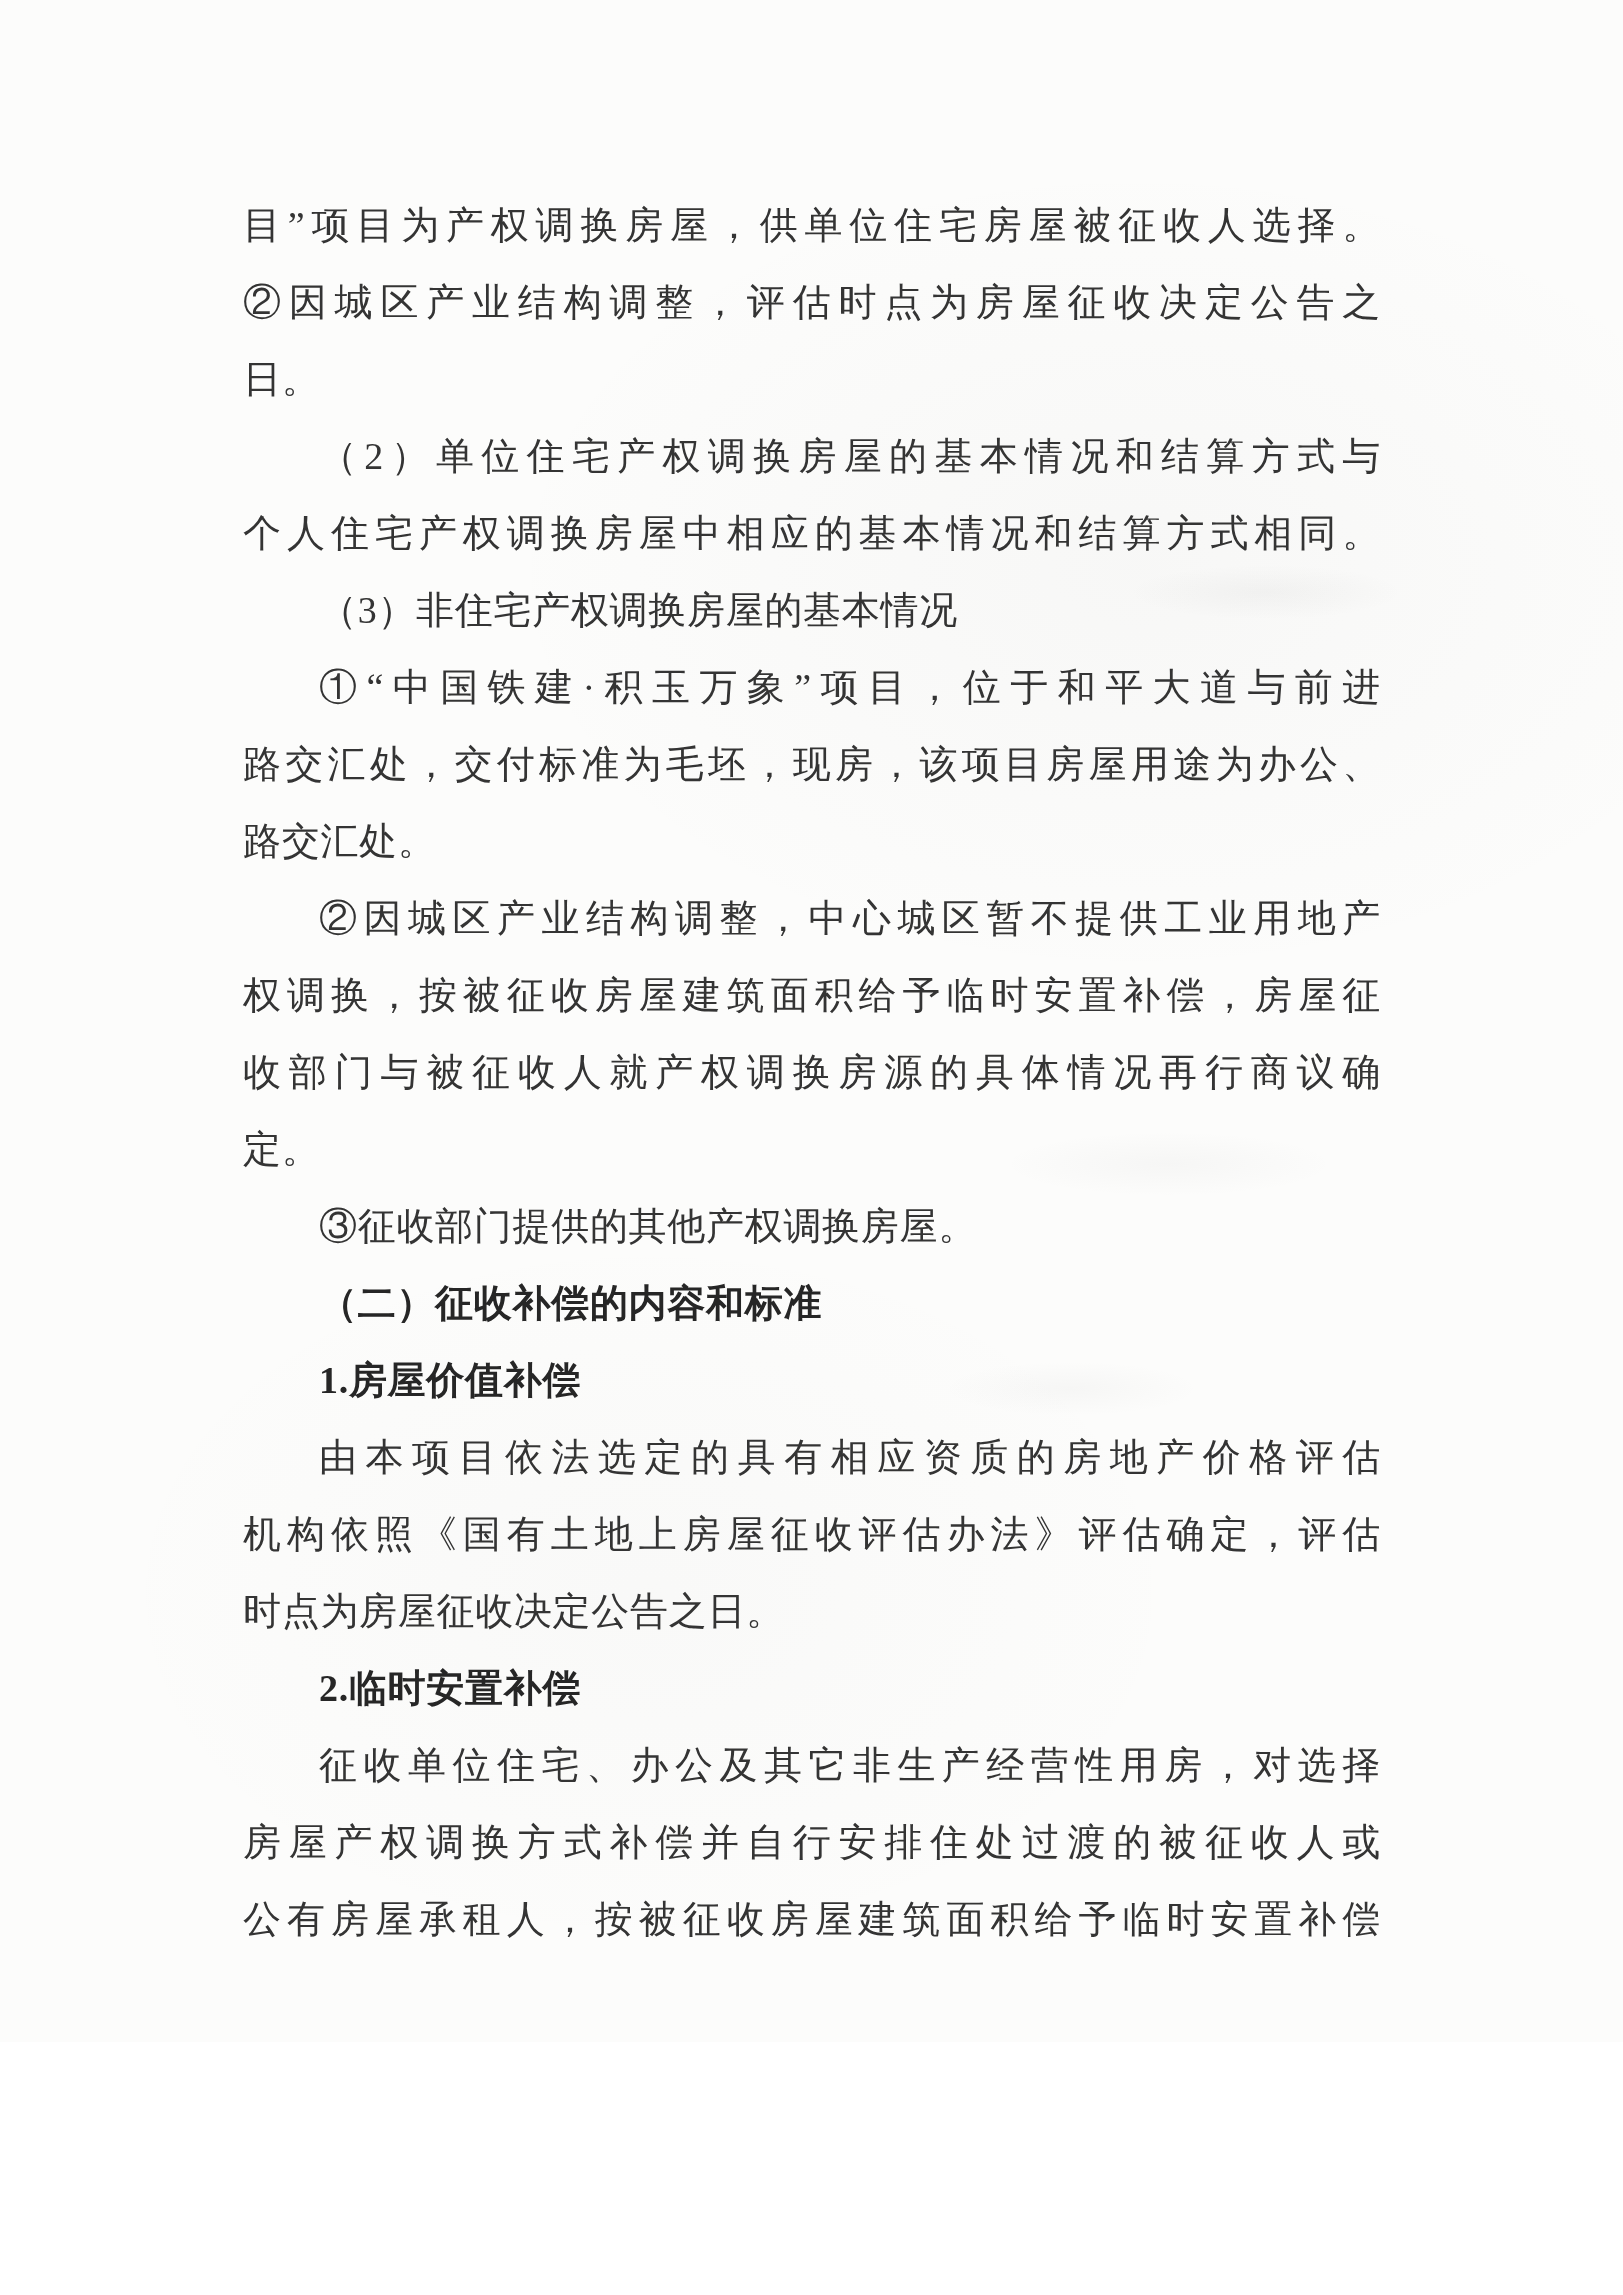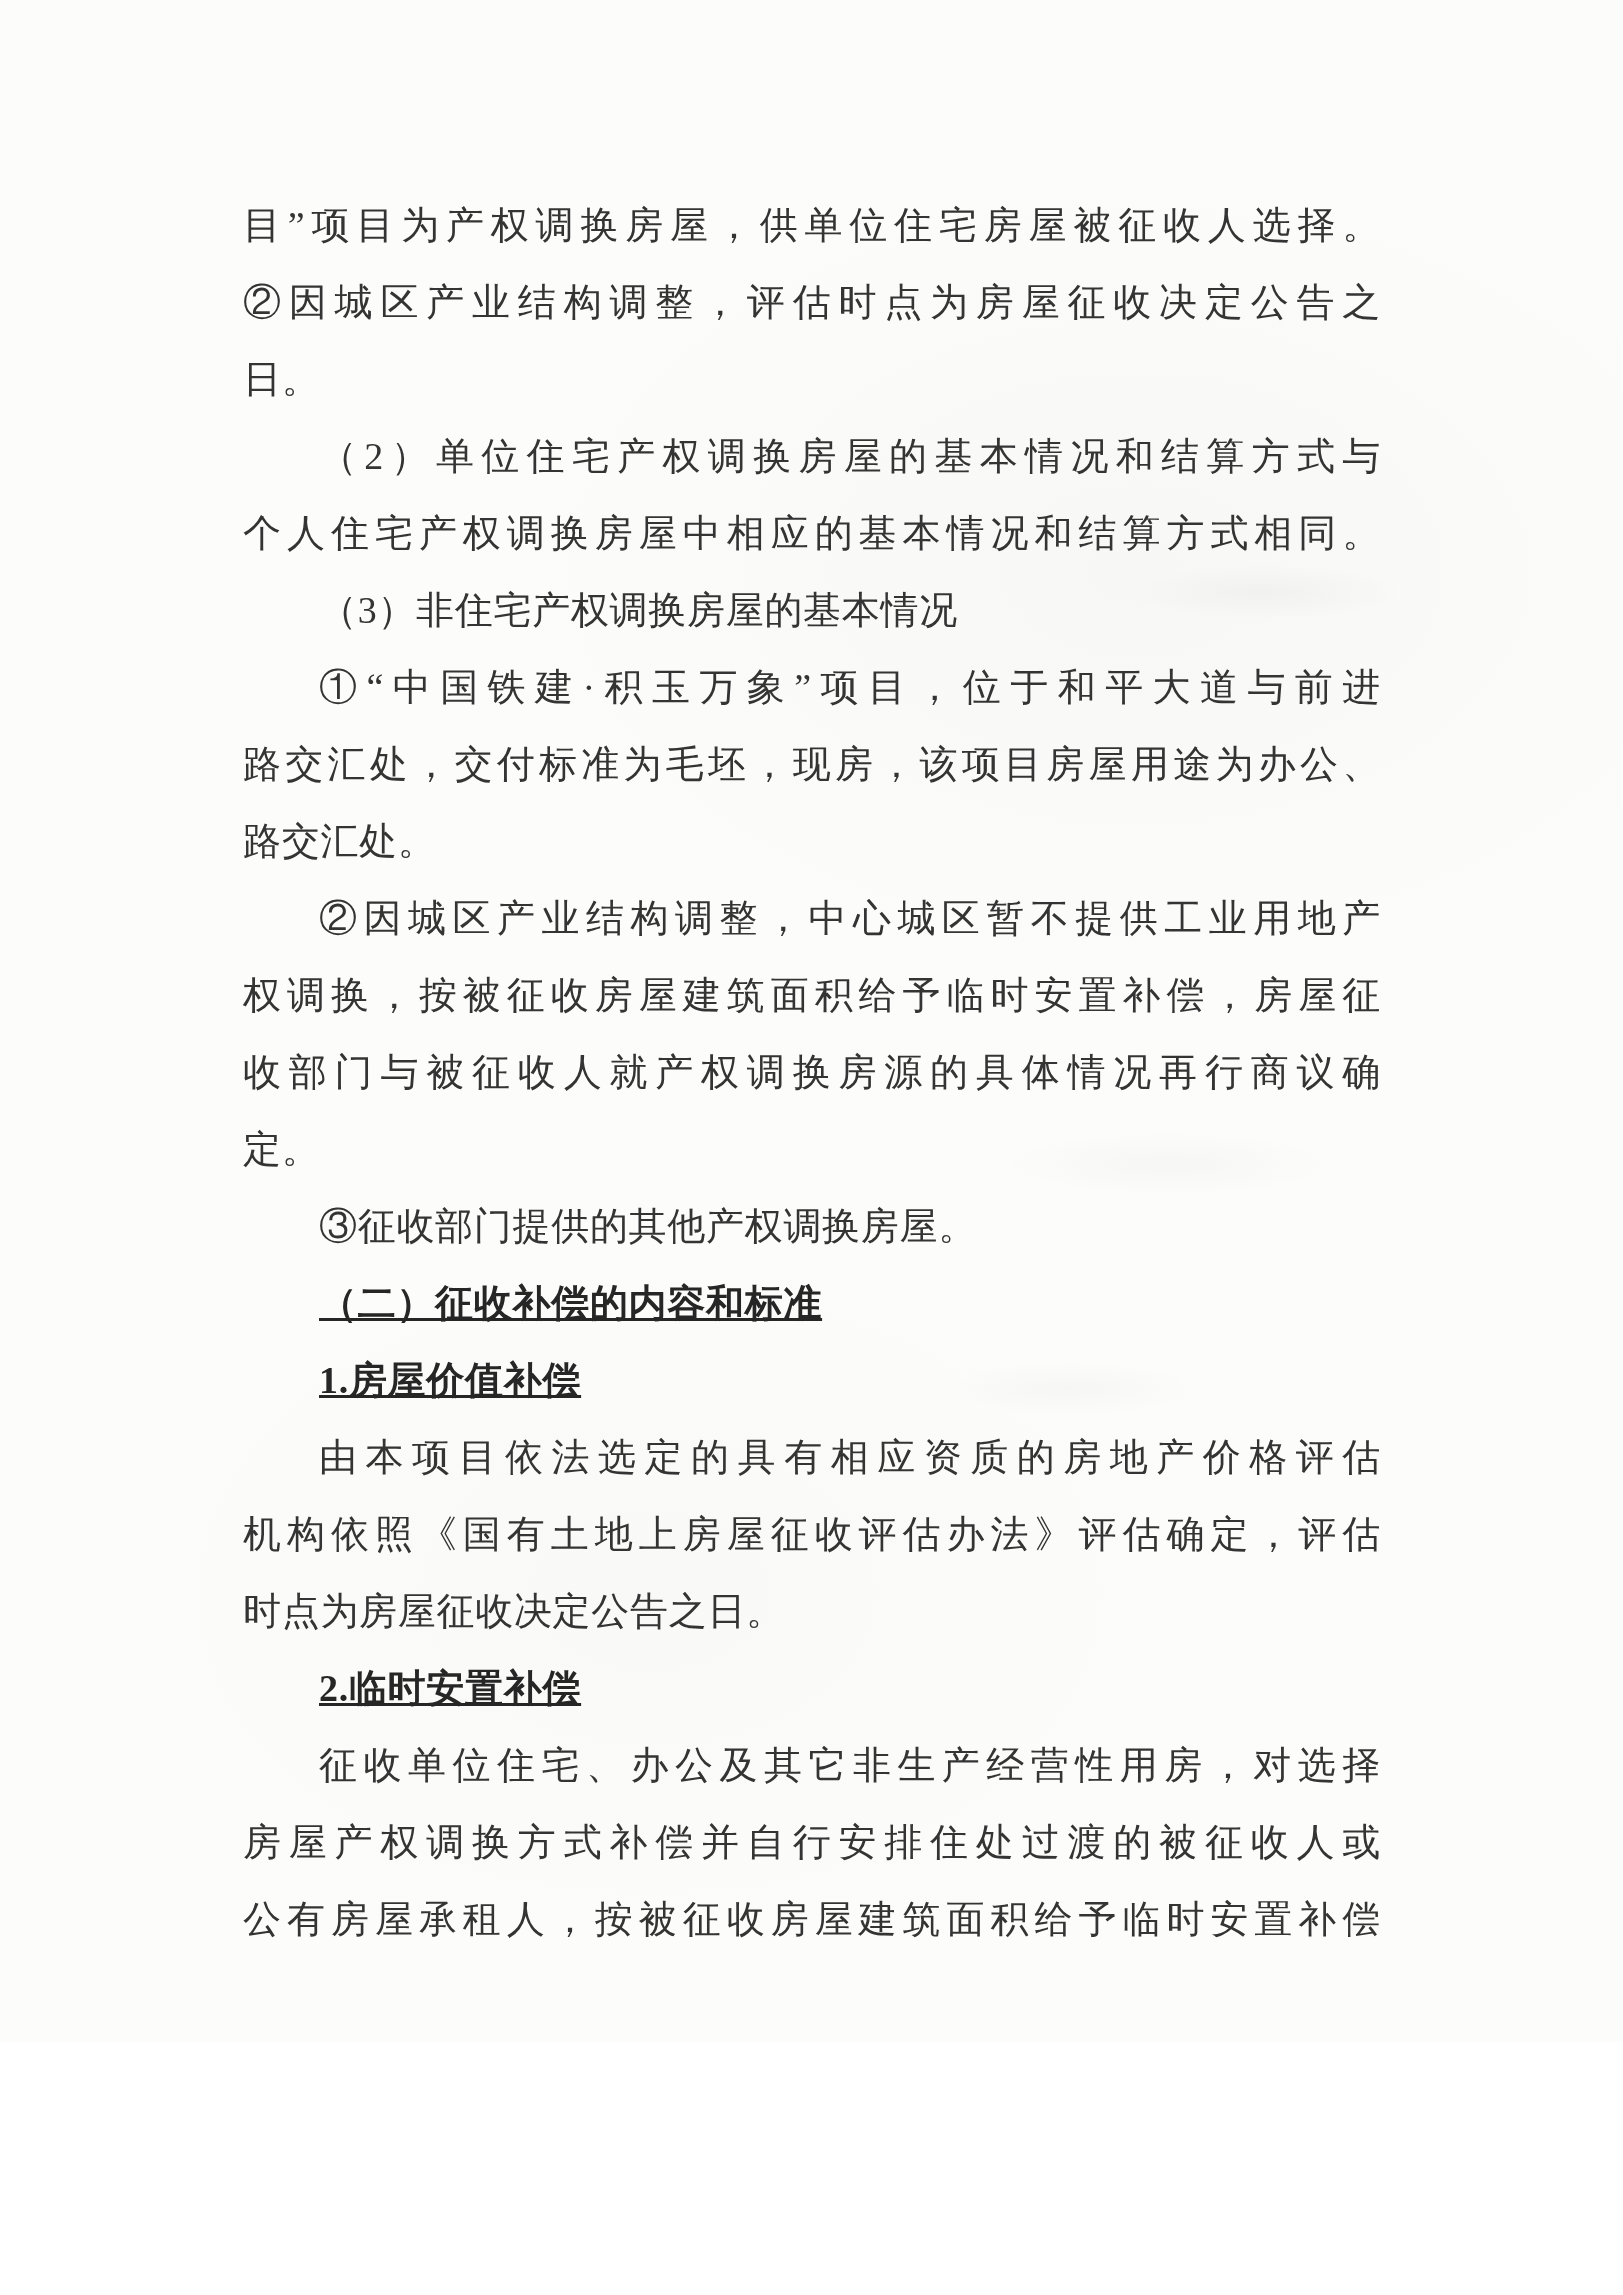--- a/index.html
+++ b/index.html
@@ -54,21 +54,20 @@
     text-justify: inter-character;
   }
 
   .line.indent {
     text-indent: 76px;
   }
 
   .line.bold {
     font-weight: bold;
     color: #262626;
-    text-decoration: underline;
   }
 
   .page-number {
     position: absolute;
     top: 2091px;
     left: 2px;
     width: 100%;
     height: 52px;
     line-height: 52px;
     font-size: 30px;

